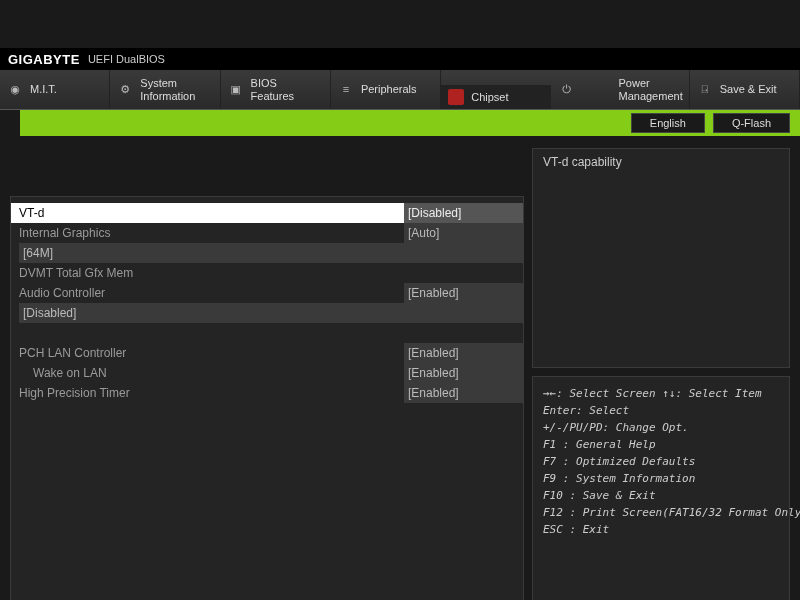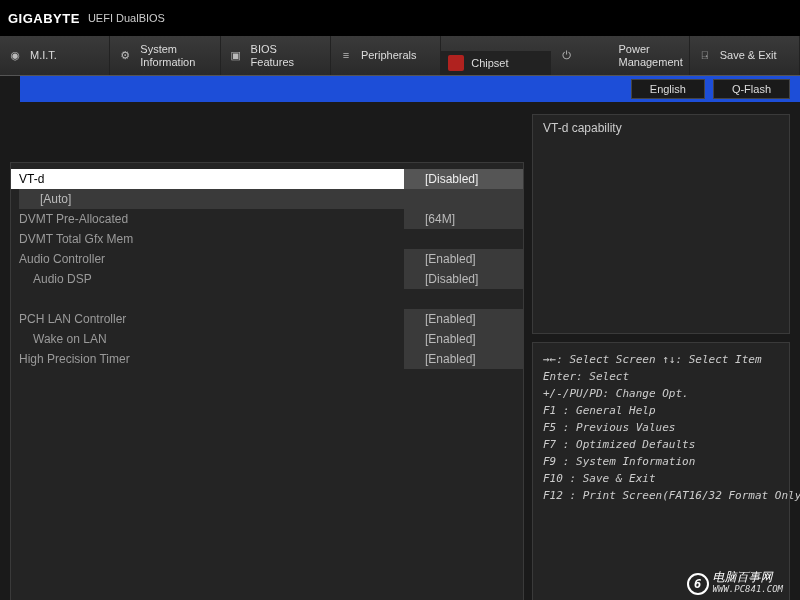--- a/index.html
+++ b/index.html
@@ -5,26 +5,27 @@
   * { margin: 0; padding: 0; box-sizing: border-box; }
   body {
     width: 800px; height: 600px;
     background: #1a1a1a;
     font-family: "Arial", sans-serif;
     font-size: 12px;
     color: #a8a8a8;
     overflow: hidden;
   }
   .header {
-    height: 36px;
+    height: 22px;
     background: #000;
     display: flex;
     align-items: center;
     padding-left: 8px;
     gap: 8px;
+    margin-top: 48px;
   }
   .brand { color: #fff; font-weight: bold; font-size: 13px; letter-spacing: 0.5px; }
   .subtitle { color: #ccc; font-size: 11px; }
   .tabs {
     height: 40px;
     background: linear-gradient(#3a3a3a, #2a2a2a);
     display: flex;
     border-bottom: 1px solid #555;
   }
   .tab {
@@ -47,21 +48,21 @@
     flex-shrink: 0;
   }
   .tab.active .tab-icon-box { background: #b0221f; }
   .tab-icon-box {
     width: 16px; height: 16px;
     background: #666;
     border-radius: 2px;
   }
   .toolbar {
     height: 26px;
-    background: #1d4ed8;
+    background: #84cc16;
     display: flex;
     justify-content: flex-end;
     align-items: center;
     gap: 8px;
     padding-right: 10px;
     margin-left: 20px;
   }
   .toolbtn {
     background: #1a1a1a;
     border: 1px solid #444;
@@ -93,21 +94,21 @@
   }
   .row.selected { background: #fff; color: #000; }
   .row .label { flex: 0 0 385px; }
   .row.indent .label { padding-left: 14px; }
   .row .value {
     flex: 1;
     background: #3a3a3a;
     height: 100%;
     display: flex;
     align-items: center;
-    padding-left: 21px;
+    padding-left: 4px;
     color: #bbb;
   }
   .row.selected .value { background: #555; color: #eee; }
   .spacer { height: 20px; }
   .sidepanel {
     width: 258px;
     display: flex;
     flex-direction: column;
     gap: 8px;
     border-radius: 26px;
@@ -197,35 +198,34 @@
   <button class="toolbtn">Q-Flash</button>
 </div>
 
 <div class="main">
   <div class="settings" id="settings">
       <div class="row selected">
         <span class="label">VT-d</span>
         <span class="value">[Disabled]</span>
       </div>
       <div class="row">
+        <span class="label">Internal Graphics</span>
         <span class="value">[Auto]</span>
       </div>
       <div class="row">
-        <span class="label">DVMT Pre-Allocated</span>
         <span class="value">[64M]</span>
       </div>
       <div class="row">
         <span class="label">DVMT Total Gfx Mem</span>
       </div>
       <div class="row">
         <span class="label">Audio Controller</span>
         <span class="value">[Enabled]</span>
       </div>
       <div class="row indent">
-        <span class="label">Audio DSP</span>
         <span class="value">[Disabled]</span>
       </div>
       <div class="spacer"></div>
       <div class="row">
         <span class="label">PCH LAN Controller</span>
         <span class="value">[Enabled]</span>
       </div>
       <div class="row indent">
         <span class="label">Wake on LAN</span>
         <span class="value">[Enabled]</span>
@@ -235,25 +235,25 @@
         <span class="value">[Enabled]</span>
       </div>
     </div>
   <div class="sidepanel">
     <div class="desc">VT-d capability</div>
     <div class="help" id="help">
       <div class="help-line">→←: Select Screen   ↑↓: Select Item</div>
         <div class="help-line">Enter: Select</div>
         <div class="help-line">+/-/PU/PD: Change Opt.</div>
         <div class="help-line">F1  : General Help</div>
-        <div class="help-line">F5  : Previous Values</div>
         <div class="help-line">F7  : Optimized Defaults</div>
         <div class="help-line">F9  : System Information</div>
         <div class="help-line">F10 : Save &amp; Exit</div>
         <div class="help-line">F12 : Print Screen(FAT16/32 Format Only)</div>
+        <div class="help-line">ESC : Exit</div>
         <div class="watermark">
         <div class="wm-circle">6</div>
         <div>
           <div class="wm-text">电脑百事网</div>
           <div class="wm-url">WWW.PC841.COM</div>
         </div>
       </div>
     </div>
   </div>
 </div>

